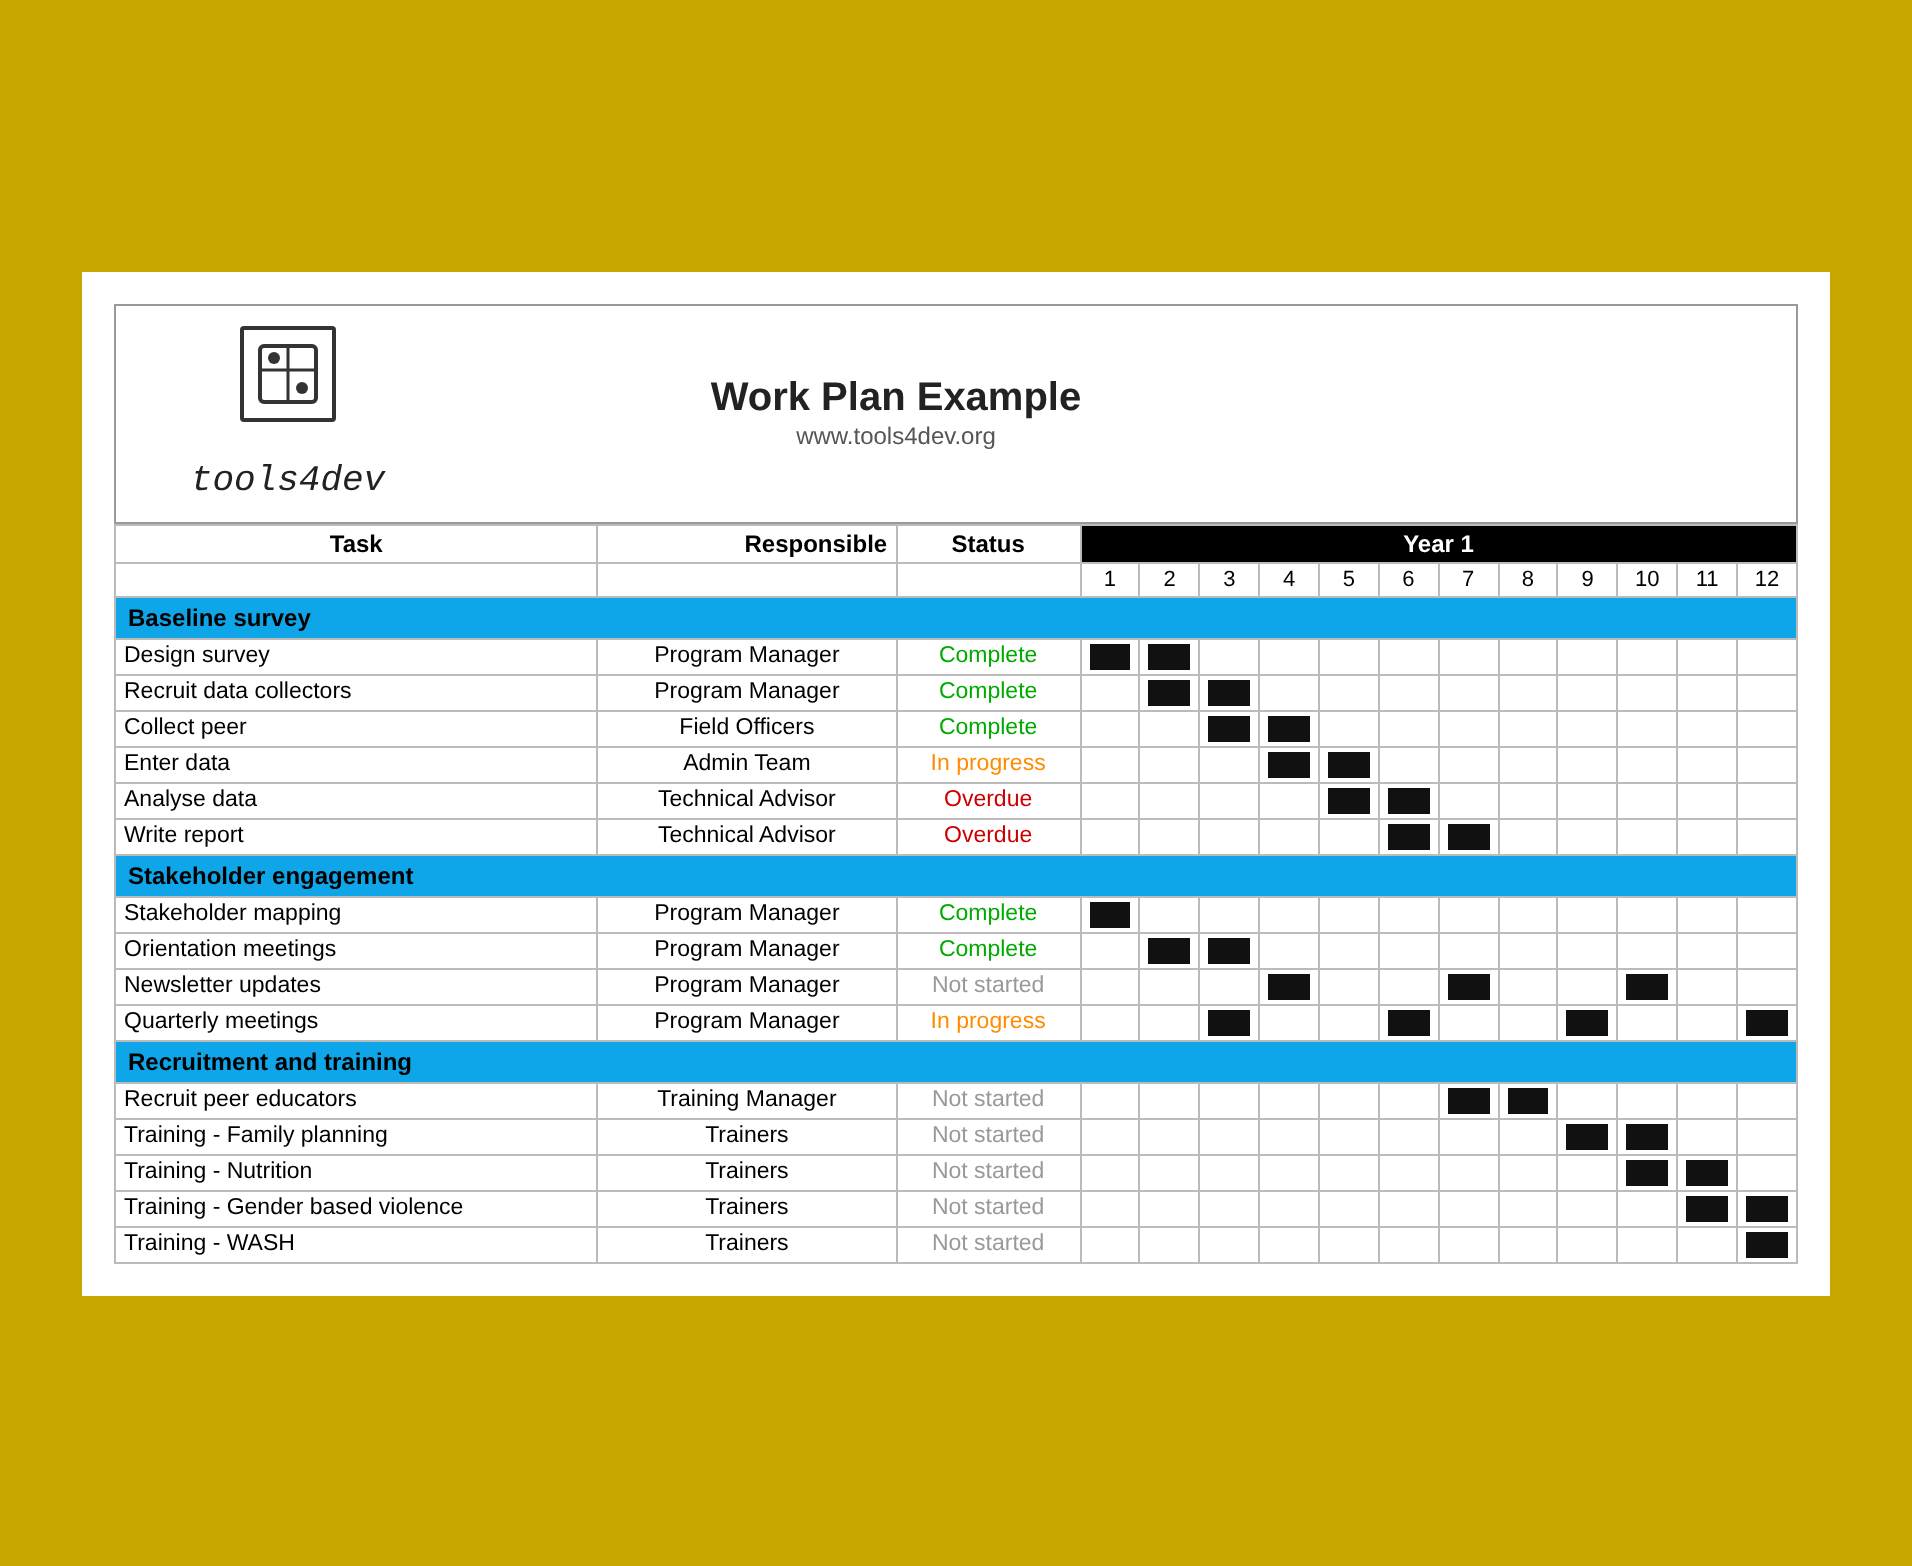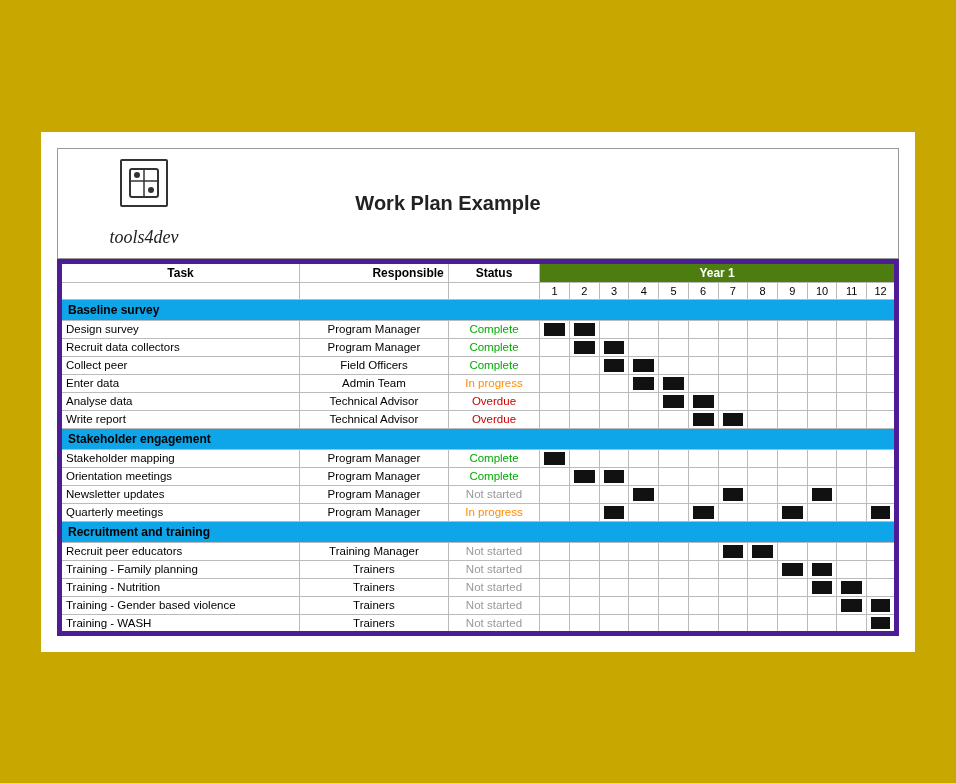--- a/index.html
+++ b/index.html
@@ -36,21 +36,21 @@
       height: 48px;
       border: 2px solid #333;
       display: flex;
       align-items: center;
       justify-content: center;
       font-size: 20px;
       margin-bottom: 4px;
       border-radius: 2px;
     }
     .logo-text {
-      font-family: Liberation Serif, serif;
+      font-family: Liberation Mono, monospace;
       font-size: 18px;
       color: #222;
       font-style: italic;
       margin-top: 16px;
     }
     .header-title-area {
       flex: 1;
       text-align: center;
     }
     .header-title {
@@ -61,21 +61,21 @@
     .header-url {
       font-size: 12px;
       color: #555;
     }
     .right-area {
       width: 200px;
     }
     .gantt-table {
       width: 100%;
       border-collapse: collapse;
-      border: 5px solid #4c1d95;
+      border: 1px solid #4c1d95;
     }
     .gantt-table th, .gantt-table td {
       border: 1px solid #bbb;
       padding: 2px 4px;
       font-size: 11.5px;
     }
     .col-task { width: 210px; }
     .col-responsible { width: 130px; text-align: right; }
     .col-status { width: 80px; text-align: center; }
     .col-month { width: 26px; text-align: center; padding: 2px 1px; }
@@ -135,31 +135,32 @@
           <line x1="2" y1="14" x2="30" y2="14" stroke="#333" stroke-width="1.5"></line>
           <line x1="16" y1="2" x2="16" y2="30" stroke="#333" stroke-width="1.5"></line>
           <circle cx="9" cy="8" r="3" fill="#333"></circle>
           <circle cx="23" cy="23" r="3" fill="#333"></circle>
         </svg>
       </div>
       <div class="logo-text">tools4dev</div>
     </div>
     <div class="header-title-area">
       <div class="header-title">Work Plan Example</div>
+      <div class="header-url">www.tools4dev.org</div>
     </div>
     <div class="right-area"></div>
   </div>
 
   <table class="gantt-table">
     <thead>
       <tr class="header-row">
         <th class="col-task">Task</th>
         <th class="col-responsible">Responsible</th>
         <th class="col-status">Status</th>
-        <th colspan="12" style="background:#4d7c0f;color:#fff;font-weight:bold;">Year 1</th>
+        <th colspan="12" style="background:#000000;color:#fff;font-weight:bold;">Year 1</th>
       </tr>
       <tr class="month-header">
         <th></th>
         <th></th>
         <th></th>
         <th class="col-month">1</th>
         <th class="col-month">2</th>
         <th class="col-month">3</th>
         <th class="col-month">4</th>
         <th class="col-month">5</th>

